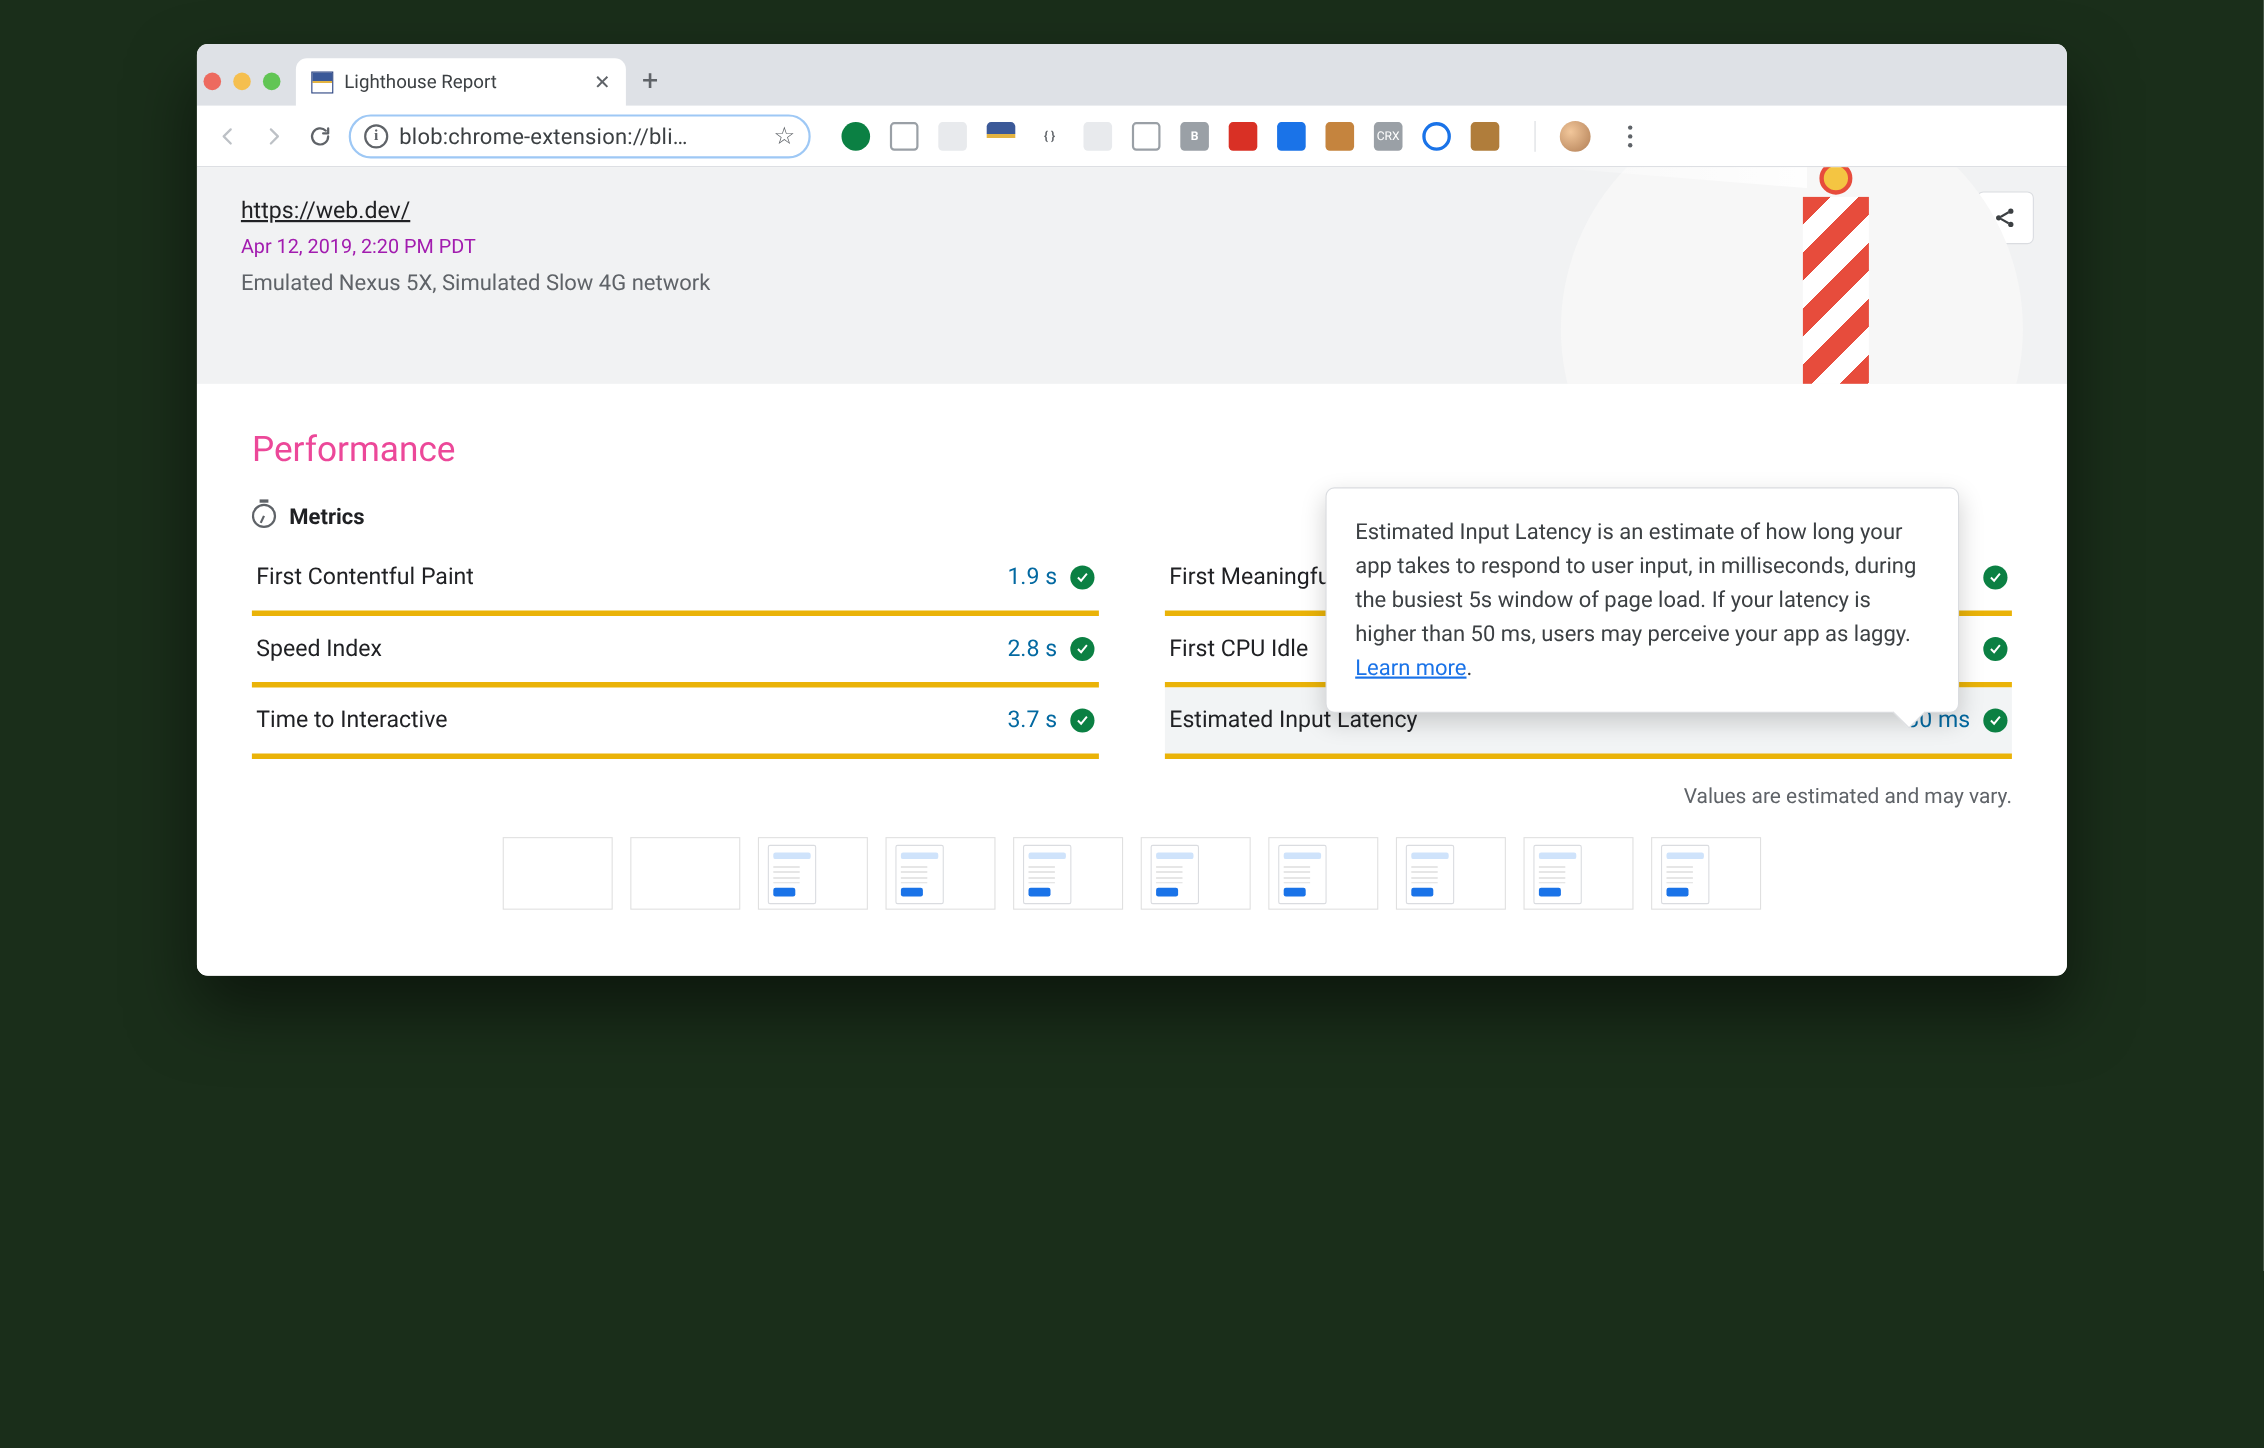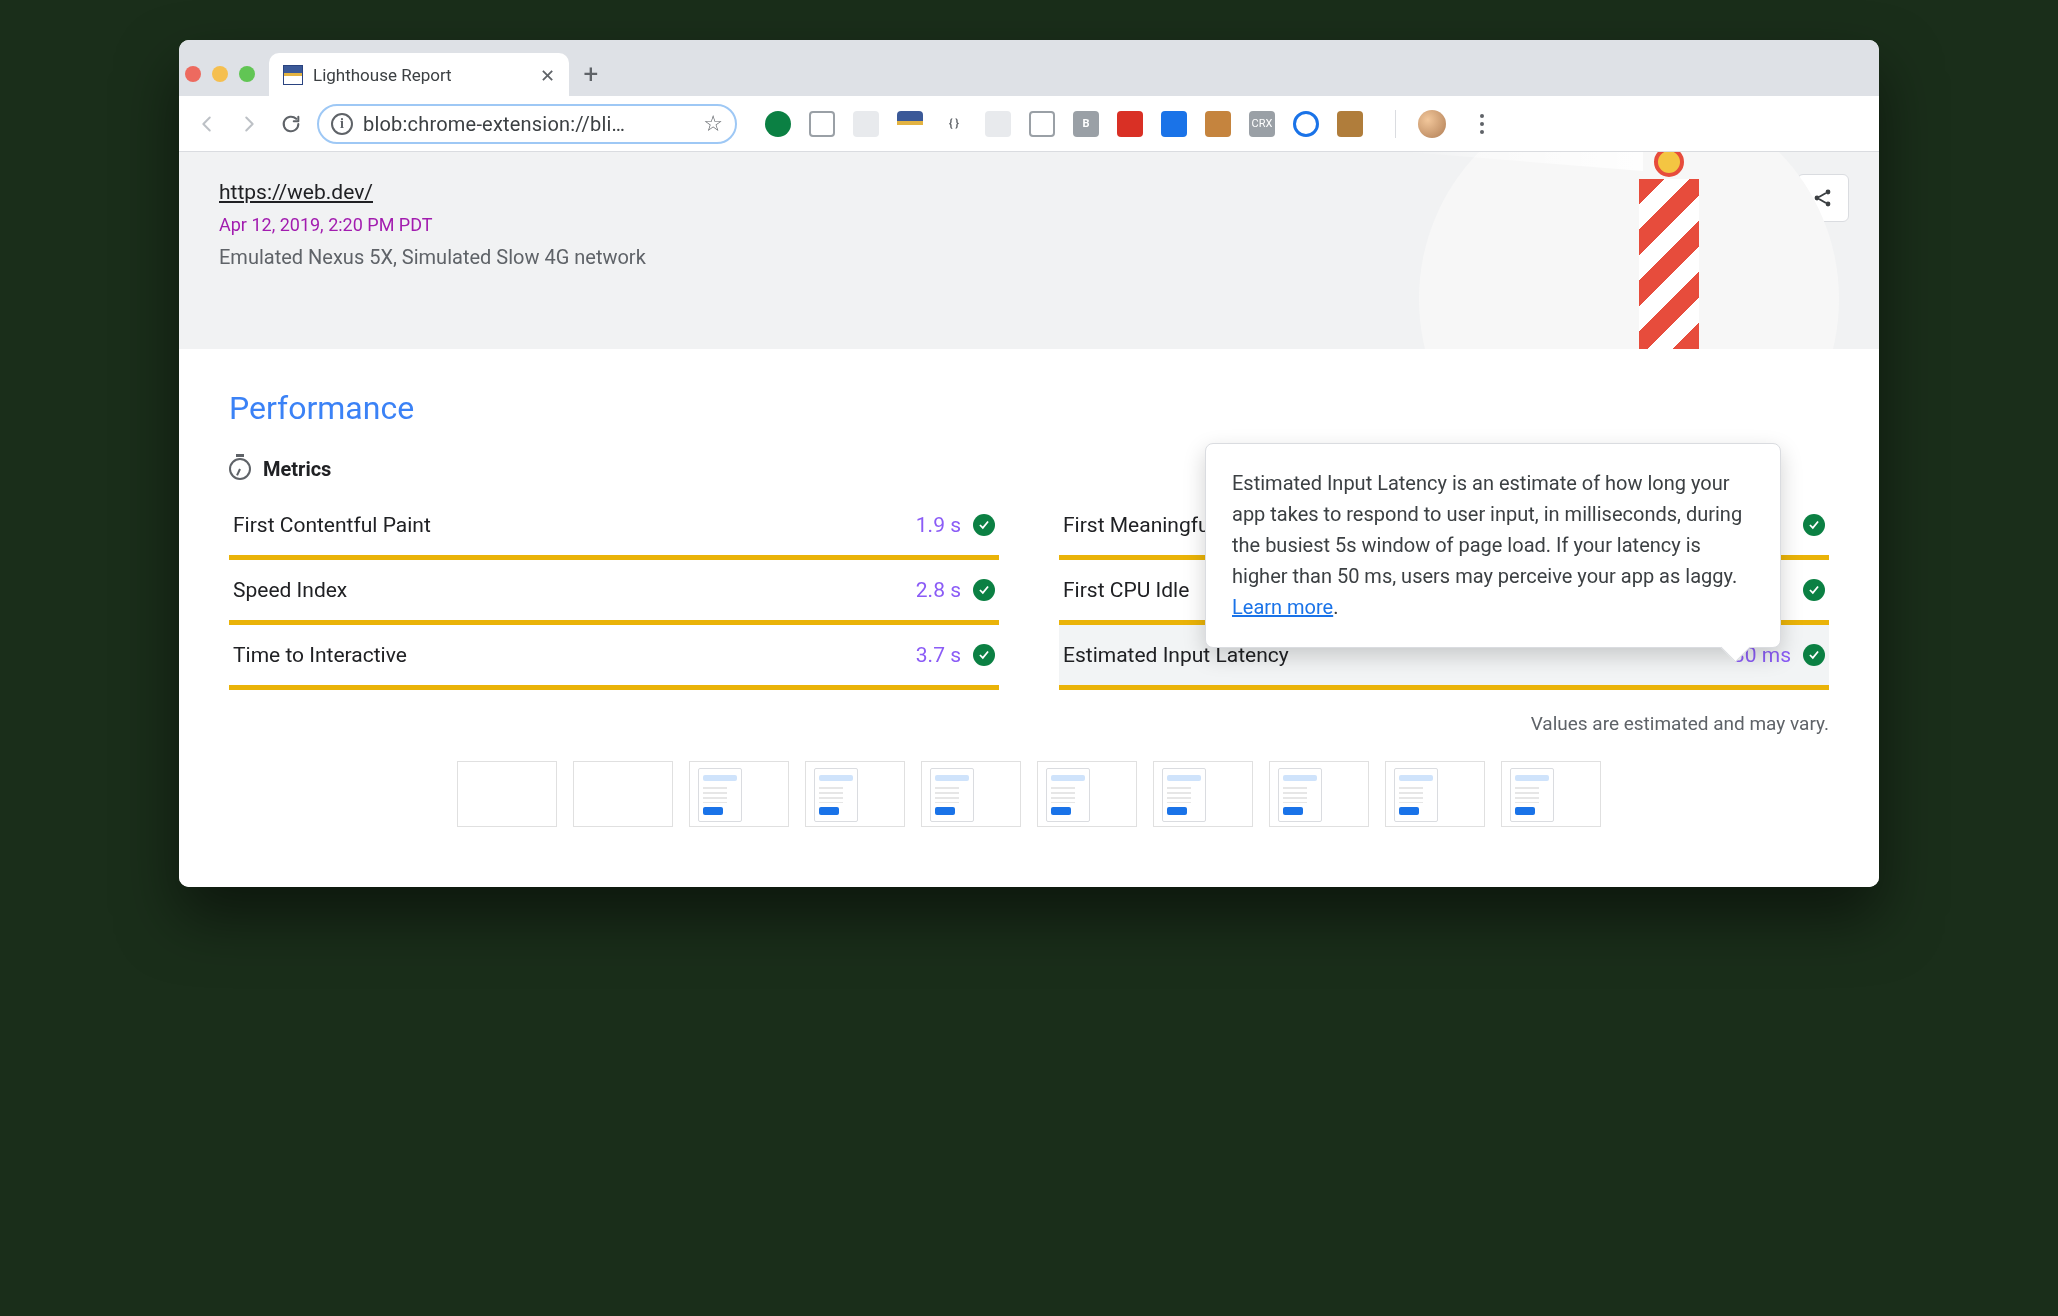--- a/index.html
+++ b/index.html
@@ -121,33 +121,33 @@
   .c2::before{content:"";position:absolute;left:15px;top:-12px;width:30px;height:26px;background:#fff;border-radius:50%;}
   .lh-base{position:absolute;bottom:-160px;right:40px;width:420px;height:420px;background:#f7f7f7;border-radius:50%;}
   .lh-tower{position:absolute;bottom:0;right:180px;width:60px;height:170px;
     background: repeating-linear-gradient(135deg,#e74c3c 0 18px,#fff 18px 36px);}
   .lh-top{position:absolute;bottom:170px;right:172px;width:76px;height:40px;}
   .lh-top .lamp{width:30px;height:30px;background:#f4c542;border-radius:50%;margin:0 auto;position:relative;top:8px;border:4px solid #e74c3c;}
   .beam{position:absolute;bottom:178px;right:236px;width:260px;height:60px;background:linear-gradient(90deg, rgba(255,255,255,0) 0%, rgba(255,255,255,0.9) 100%);clip-path: polygon(0 35%, 100% 0, 100% 100%, 0 65%);}
 
   
   .report-body { padding: 40px 50px 60px 50px; background:#fff; position:relative;}
-  h2.cat-title { font-size:32px; font-weight:400; color:#3b82f6; margin-bottom:30px;}
+  h2.cat-title { font-size:32px; font-weight:400; color:#ec4899; margin-bottom:30px;}
   .metrics-heading{display:flex;align-items:center;gap:12px;color:#202124;margin-bottom:14px;}
   .metrics-heading .sw-icon{width:22px;height:22px;border:2px solid #5f6368;border-radius:50%;position:relative;}
   .metrics-heading .sw-icon::after{content:"";position:absolute;left:50%;top:50%;width:2px;height:7px;background:#5f6368;transform-origin:top;transform:translateX(-50%) rotate(25deg);}
   .metrics-heading .sw-icon::before{content:"";position:absolute;left:50%;top:-6px;width:8px;height:3px;background:#5f6368;transform:translateX(-50%);}
   .metrics-heading b{font-size:20px;font-weight:700;}
 
   .metrics-grid{display:grid;grid-template-columns:1fr 1fr;column-gap:60px;}
   .metric-row{display:flex;align-items:center;justify-content:space-between;padding:18px 4px;border-bottom:5px solid #eab308;font-size:21px;color:#202124;}
   .metric-row.highlight{background:#f2f4f5;}
   .metric-name{flex:1;}
   .metric-val{display:flex;align-items:center;gap:12px;}
-  .mv-num.pass{color:#8b5cf6;font-weight:400;}
+  .mv-num.pass{color:#0369a1;font-weight:400;}
   .chk{width:22px;height:22px;border-radius:50%;background:#0b8043;display:flex;align-items:center;justify-content:center;}
   .chk svg{width:14px;height:14px;stroke:#fff;stroke-width:3;fill:none;}
 
   .estimate-note{color:#5f6368;font-size:19px;text-align:right;margin-top:22px;}
 
   .filmstrip{display:flex;gap:16px;margin-top:26px;justify-content:center;}
   .fs-thumb{width:100px;height:66px;border:1px solid #e0e0e0;background:#fff;position:relative;overflow:hidden;}
   .fs-thumb .mini{position:absolute;top:6px;left:8px;width:44px;height:54px;background:#fff;border:1px solid #dadce0;border-radius:2px;}
   .fs-thumb .mini::before{content:"";position:absolute;top:6px;left:4px;right:4px;height:6px;background:#cfe3fb;border-radius:2px;}
   .fs-thumb .mini::after{content:"";position:absolute;top:18px;left:4px;right:14px;bottom:18px;background:repeating-linear-gradient(#e6e6e6 0 2px, transparent 2px 5px);}

